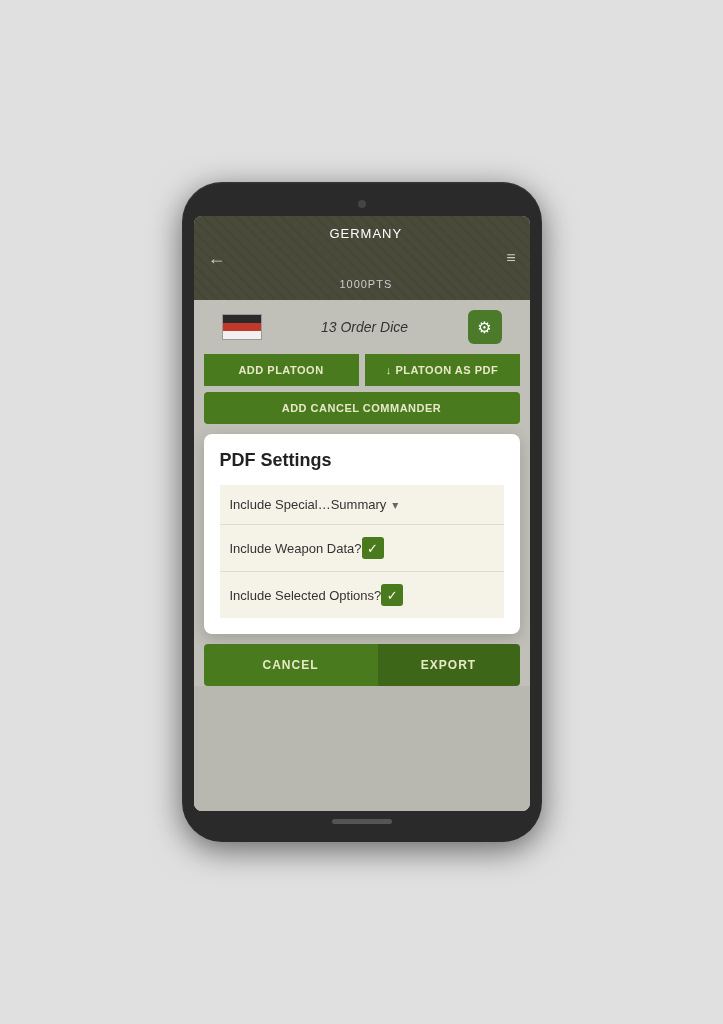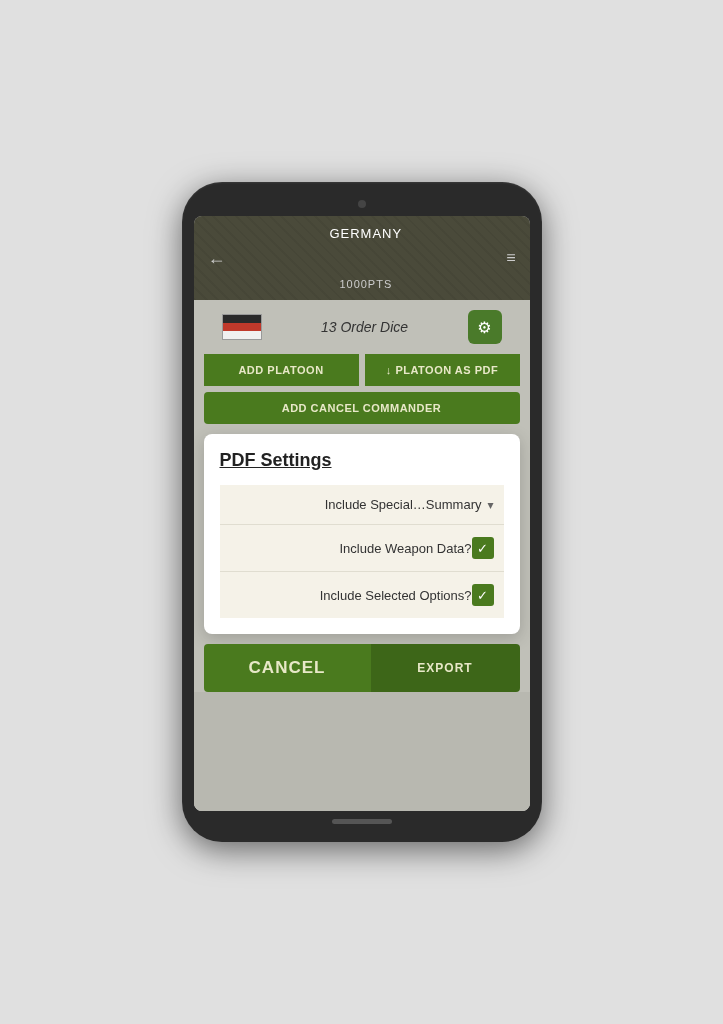--- a/index.html
+++ b/index.html
@@ -207,27 +207,26 @@
       padding: 16px;
       box-shadow: 0 4px 16px rgba(0,0,0,0.18);
       flex-shrink: 0;
     }
 
     .modal-title {
       font-size: 18px;
       font-weight: bold;
       color: #222;
       margin-bottom: 14px;
-      text-decoration: underline;
     }
 
     .setting-row {
       display: flex;
       align-items: center;
-      justify-content: flex-end;
+      justify-content: flex-start;
       padding: 12px 10px;
       background: #f5f2e8;
       border-bottom: 1px solid #e0ddd0;
     }
 
     .setting-row:last-child {
       border-bottom: none;
     }
 
     .setting-label {
@@ -269,24 +268,24 @@
       display: flex;
       gap: 0;
       flex-shrink: 0;
       margin: 10px 10px 0 10px;
     }
 
     .btn-cancel {
       flex: 1;
       background: #4a7a1e;
       color: #e8e8c8;
-      font-size: 17px;
+      font-size: 12px;
       font-weight: bold;
       letter-spacing: 1px;
-      padding: 14px 13px;
+      padding: 14px 20px;
       border: none;
       border-radius: 4px 0 0 4px;
       cursor: pointer;
       text-align: center;
     }
 
     .btn-export {
       flex: 1;
       background: #3d6618;
       color: #e8e8c8;

